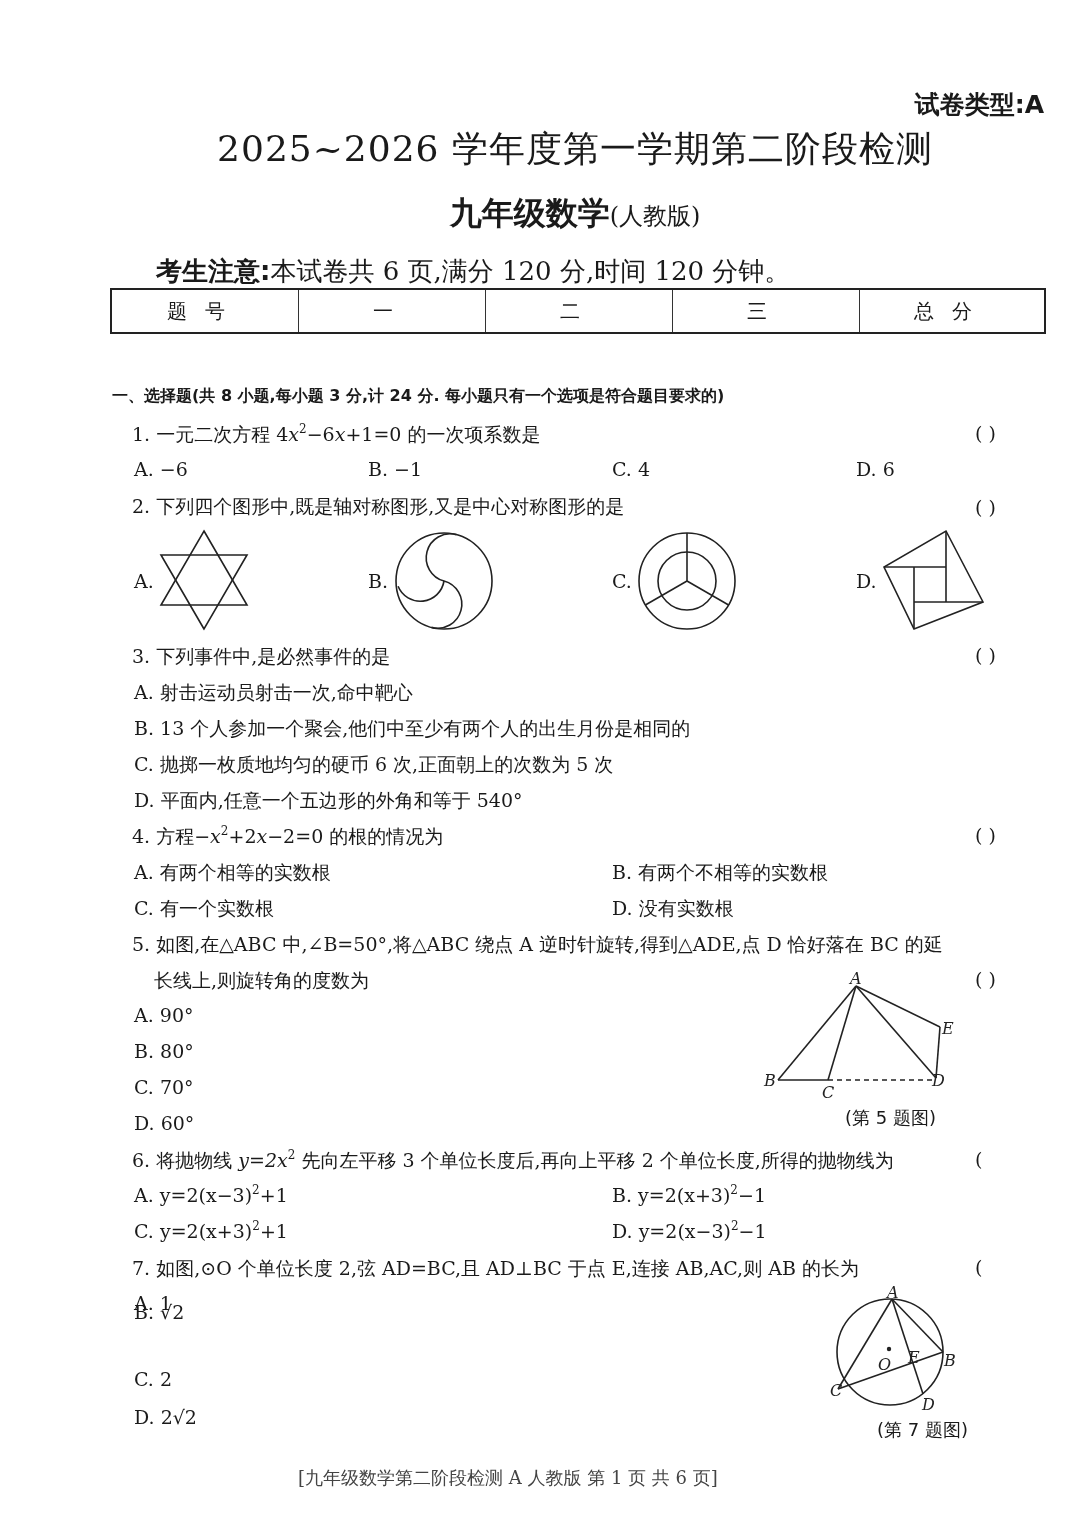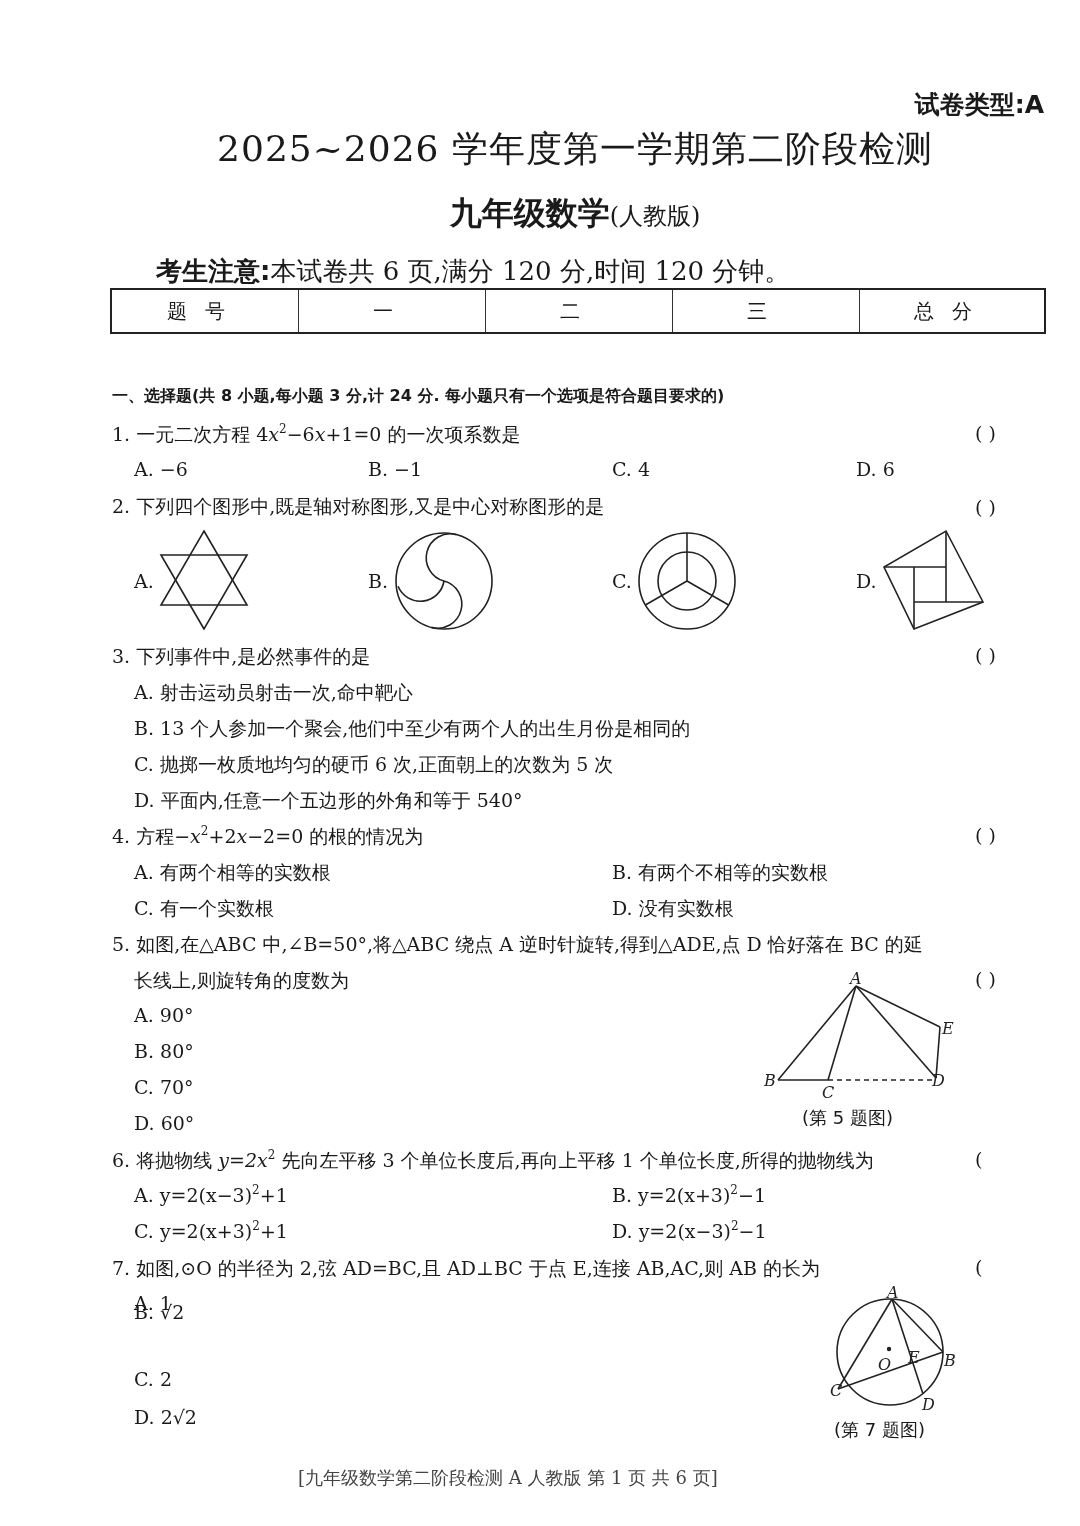--- a/index.html
+++ b/index.html
@@ -8,26 +8,26 @@
   .abs { position:absolute; white-space:nowrap; }
   .paper-type { right:36px; top:88px; font-size:25px; font-weight:bold; font-family:"DejaVu Sans", sans-serif; }
   .title { left:0; width:1150px; top:125px; text-align:center; font-size:36px; letter-spacing:1px; }
   .subtitle { left:0; width:1150px; top:192px; text-align:center; font-size:32px; font-weight:bold; font-family:"DejaVu Sans", sans-serif; }
   .subtitle .ed { font-size:24px; font-weight:normal; font-family:"DejaVu Serif", serif; }
   .notice { left:156px; top:254px; font-size:26px; }
   .notice b { font-family:"DejaVu Sans", sans-serif; }
   table.score { position:absolute; left:110px; top:288px; width:936px; border-collapse:collapse; border:2.5px solid #222; }
   table.score td { border:1.5px solid #333; height:40px; text-align:center; font-size:20px; letter-spacing:18px; font-family:"DejaVu Sans", sans-serif; }
   .section { left:112px; top:386px; font-size:16px; font-weight:bold; font-family:"DejaVu Sans", sans-serif; }
-  .q { font-size:19px; }
+  .q { font-size:19px;margin-left:20px; }
   .paren { font-size:19px; }
   .opt { font-size:19px; }
   sup { font-size:12px; vertical-align: 8px; line-height:0; }
   i.m { font-style:italic; }
-  .cap { font-size:18px; font-family:"DejaVu Sans", sans-serif; }
+  .cap { font-size:18px; font-family:"DejaVu Sans", sans-serif;margin-left:43px; }
   .footer { left:298px; top:1466px; font-size:18px; color:#444; }
   svg text { font-family:"DejaVu Serif", serif; font-style:italic; font-size:16px; fill:#222; }
 </style>
 </head>
 <body>
 
 <div class="abs paper-type">试卷类型:A</div>
 <div class="abs title">2025~2026 学年度第一学期第二阶段检测</div>
 <div class="abs subtitle">
   <span>九年级数学</span><span class="ed">(人教版)</span>
@@ -139,31 +139,31 @@
   <text x="90" y="14">A</text>
   <text x="4" y="116">B</text>
   <text x="62" y="128">C</text>
   <text x="172" y="116">D</text>
   <text x="182" y="64">E</text>
 </svg>
 <div class="abs cap" style="left:802px;top:1106px">(第 5 题图)</div>
 
 <div class="abs q" style="left:112px;top:1148px">
   <span>6.</span>
-  <span>将抛物线 </span><i class="m">y=2x</i><sup>2</sup><span> 先向左平移 3 个单位长度后,再向上平移 1 个单位长度,所得的抛物线为</span>
+  <span>将抛物线 </span><i class="m">y=2x</i><sup>2</sup><span> 先向左平移 3 个单位长度后,再向上平移 2 个单位长度,所得的抛物线为</span>
 </div>
 <div class="abs paren" style="left:975px;top:1148px">(</div>
 <div class="abs opt" style="left:134px;top:1184px"><span>A. y=2(x−3)</span><sup>2</sup><span>+1</span></div>
 <div class="abs opt" style="left:612px;top:1184px"><span>B. y=2(x+3)</span><sup>2</sup><span>−1</span></div>
 <div class="abs opt" style="left:134px;top:1220px"><span>C. y=2(x+3)</span><sup>2</sup><span>+1</span></div>
 <div class="abs opt" style="left:612px;top:1220px"><span>D. y=2(x−3)</span><sup>2</sup><span>−1</span></div>
 
 <div class="abs q" style="left:112px;top:1256px">
   <span>7.</span>
-  <span>如图,⊙O 的半径为 2,弦 AD=BC,且 AD⊥BC 于点 E,连接 AB,AC,则 AB 的长为</span>
+  <span>如图,⊙O 个单位长度 2,弦 AD=BC,且 AD⊥BC 于点 E,连接 AB,AC,则 AB 的长为</span>
 </div>
 <div class="abs paren" style="left:975px;top:1256px">(</div>
 <div class="abs opt" style="left:134px;top:1292px">A. 1</div>
 <div class="abs opt" style="left:134px;top:1301px">B. √2</div>
 <div class="abs opt" style="left:134px;top:1368px">C. 2</div>
 <div class="abs opt" style="left:134px;top:1406px">D. 2√2</div>
 
 <svg class="abs" style="left:826px;top:1286px" width="140" height="128">
   <circle cx="64" cy="66" r="53" fill="none" stroke="#222" stroke-width="1.6"></circle>
   <line x1="66" y1="13" x2="12" y2="103" stroke="#222" stroke-width="1.6"></line>

